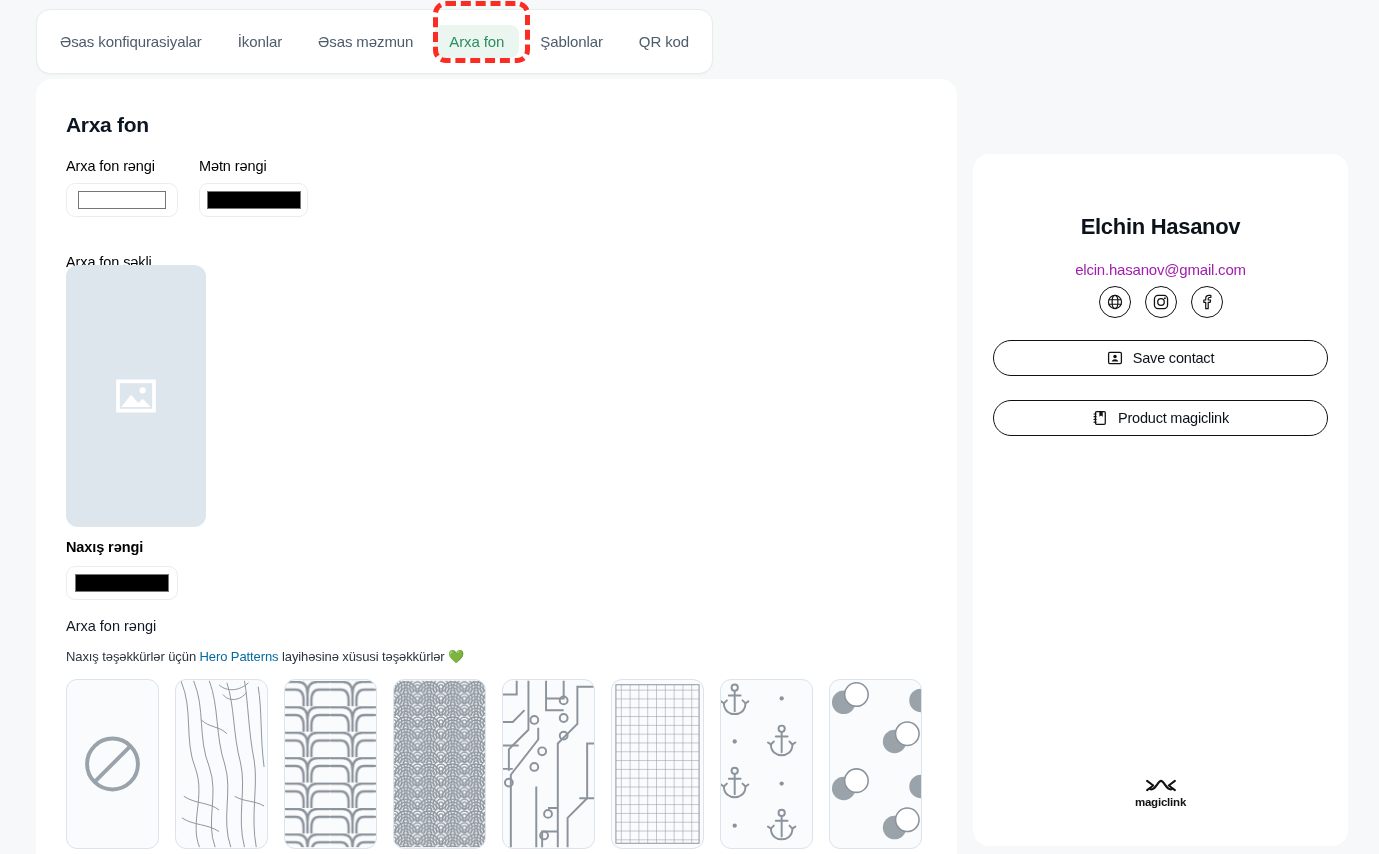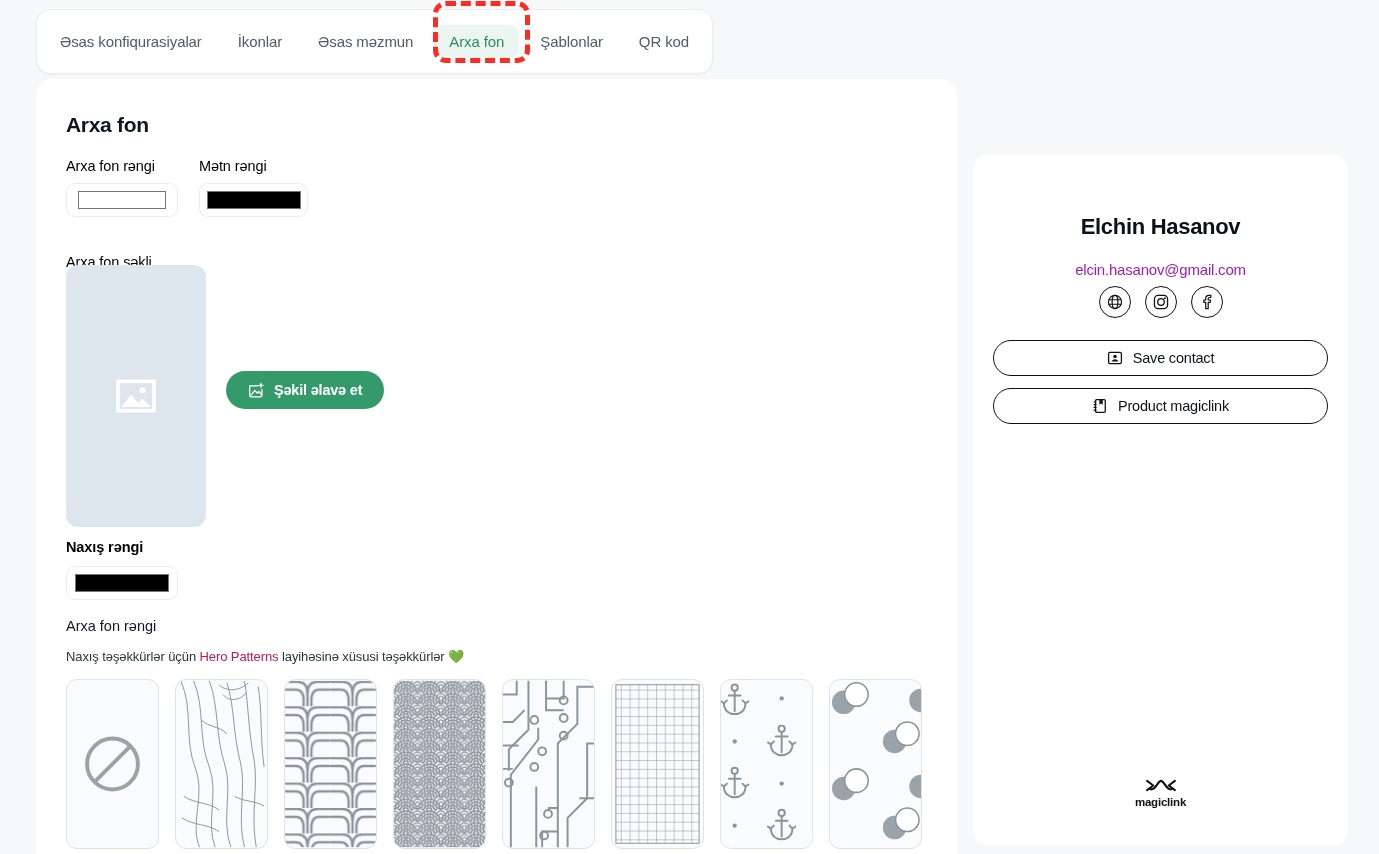--- a/index.html
+++ b/index.html
@@ -117,21 +117,21 @@
 
   .pattern-title {
     position: absolute; left: 30px; top: 539px;
     font-size: 14.5px; color: #101a26;
   }
   .pattern-sub {
     position: absolute; left: 30px; top: 570px;
     font-size: 13px; color: #2b3340;
     letter-spacing: -0.1px;
   }
-  .pattern-sub a { color: #be185d; text-decoration: none; }
+  .pattern-sub a { color: #0369a1; text-decoration: none; }
 
   .pattern-grid {
     position: absolute; left: 30px; top: 600px;
     display: flex; gap: 16px;
   }
   .pat-thumb {
     width: 93px; height: 170px;
     border: 1px solid #dbe3ed;
     border-radius: 11px;
     background: #fafbfc;
@@ -169,21 +169,21 @@
   .soc {
     width: 32px; height: 32px;
     border: 1.4px solid #111111;
     border-radius: 50%;
     display: flex; align-items: center; justify-content: center;
     cursor: pointer;
     background: #fff;
   }
   .actions {
     position: absolute; left: 20px; right: 20px; top: 186px;
-    display: flex; flex-direction: column; gap: 12px;
+    display: flex; flex-direction: column; gap: 24px;
   }
   .act-btn {
     height: 36px;
     border: 1.4px solid #101010;
     border-radius: 18px;
     background: #ffffff;
     display: flex; align-items: center; justify-content: center; gap: 10px;
     font-size: 14.5px;
     color: #0b1219;
     letter-spacing: -0.2px;
@@ -234,28 +234,20 @@
   <div class="field-label img-label">Arxa fon şəkli</div>
 
   <div class="img-placeholder">
     <svg width="40" height="34" viewBox="0 0 24 20">
       <rect x="1.2" y="1.2" width="21.6" height="17.6" fill="none" stroke="#ffffff" stroke-width="2.2"></rect>
       <circle cx="16" cy="6.6" r="1.9" fill="#ffffff"></circle>
       <path d="M3.2 16.6 L9 9.2 L13.4 14.2 L16 11.6 L20.8 16.6 Z" fill="#ffffff"></path>
     </svg>
   </div>
 
-  <button class="add-btn">
-    <svg width="17" height="17" viewBox="0 0 20 20">
-      <path d="M2 4.6h9.4M2 4.6v11.2a1.6 1.6 0 0 0 1.6 1.6h11.2a1.6 1.6 0 0 0 1.6-1.6V9" fill="none" stroke="#ffffff" stroke-width="1.5" stroke-linecap="round"></path>
-      <path d="M3.6 15.4 L8 9.8 L11 13.2 L12.8 11.2 L15.6 14.6" fill="none" stroke="#ffffff" stroke-width="1.5" stroke-linejoin="round" stroke-linecap="round"></path>
-      <path d="M15.2 1.6v5M12.7 4.1h5" stroke="#ffffff" stroke-width="1.5" stroke-linecap="round"></path>
-    </svg>
-    <span>Şəkil əlavə et</span>
-  </button>
 
   <div class="field-label pattern-color-label">Naxış rəngi</div>
   <div class="swatch-wrap pattern-color-wrap">
     <div class="swatch black"></div>
   </div>
 
   <div class="pattern-title">Arxa fon rəngi</div>
   <div class="pattern-sub"><span>Naxış təşəkkürlər üçün </span><a href="#">Hero Patterns</a><span> layihəsinə xüsusi təşəkkürlər </span><span>💚</span></div>
 
   <div class="pattern-grid">

